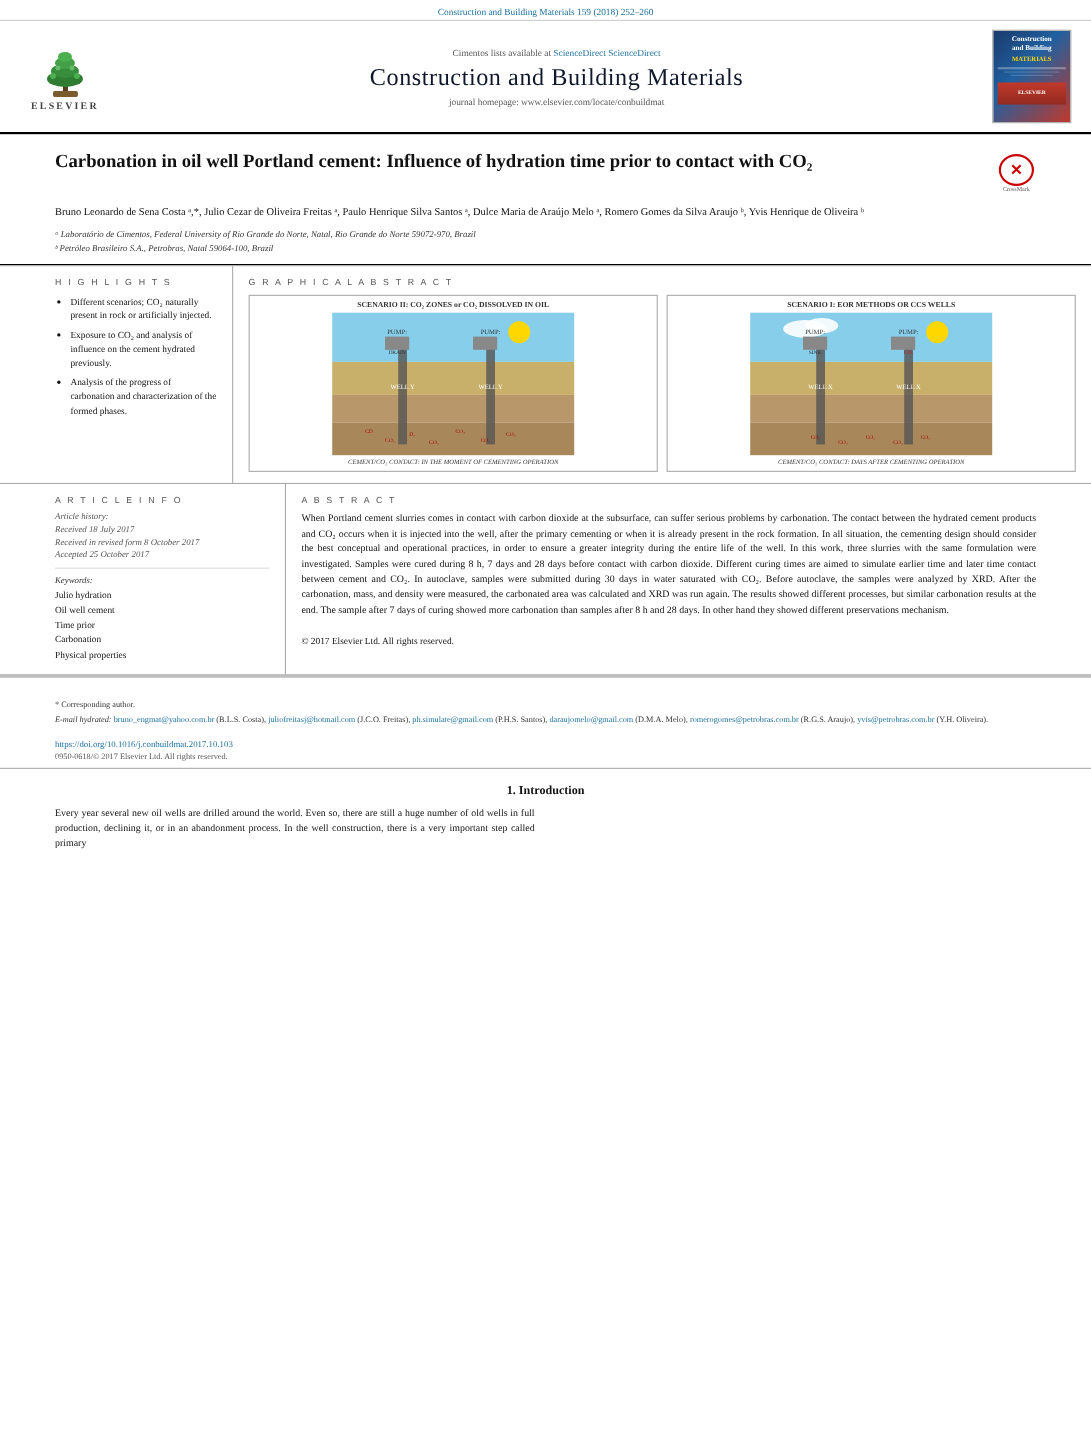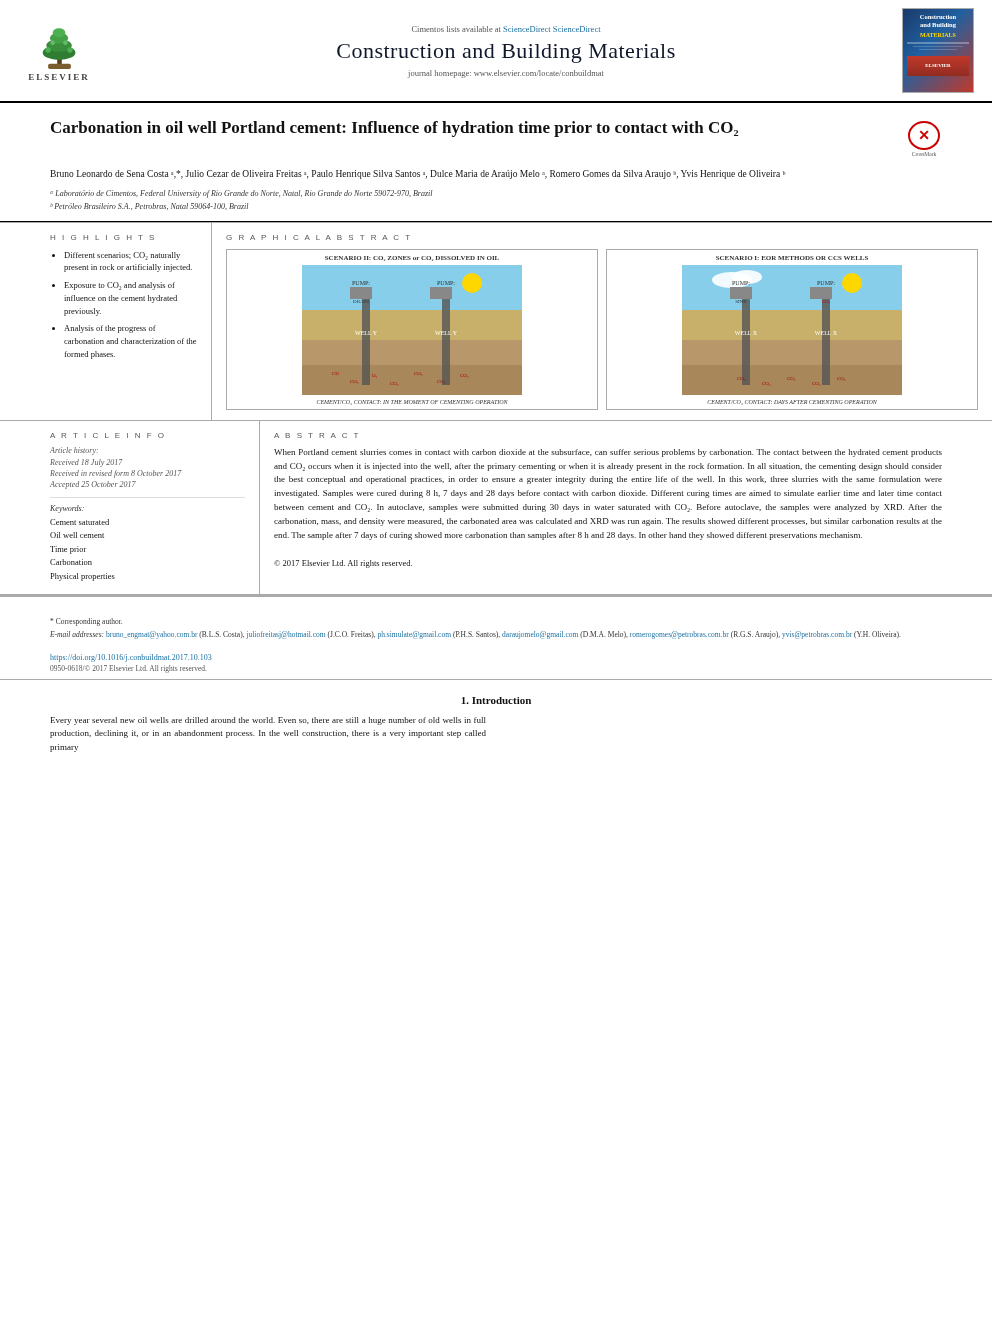--- a/index.html
+++ b/index.html
@@ -340,20 +340,23 @@
       line-height: 1.55;
       color: #111;
       text-align: justify;
     }
   </style>
 </head>
 <body>
 
 <div class="page">
 
+  <div class="top-bar">
+    <span>Construction and Building Materials 159 (2018) 252–260</span>
+  </div>
 
   <div class="header">
     <div class="header-left">
       <div class="elsevier-logo">
 
         <svg class="elsevier-tree" viewBox="0 0 65 55">
 
           <rect x="30" y="42" width="5" height="8" fill="#5a3e1b"></rect>
 
           <rect x="20" y="48" width="25" height="6" rx="2" fill="#7a5c2e"></rect>
@@ -514,21 +517,21 @@
       <div class="article-history">
         <div style="margin-bottom:3px;">Article history:</div>
         <div class="history-item">Received 18 July 2017</div>
         <div class="history-item">Received in revised form 8 October 2017</div>
         <div class="history-item">Accepted 25 October 2017</div>
       </div>
       <hr style="border:none; border-top:1px solid #ddd; margin:6px 0;">
       <div class="keywords-section">
         <div class="keywords-label">Keywords:</div>
         <div class="keywords-list">
-          <div>Cement saturated</div>
+          <div>Julio hydration</div>
           <div>Oil well cement</div>
           <div>Time prior</div>
           <div>Carbonation</div>
           <div>Physical properties</div>
         </div>
       </div>
     </div>
     <div class="abstract-col">
       <div class="info-label">A B S T R A C T</div>
       <div class="abstract-text">
@@ -537,21 +540,21 @@
         <span style="font-size:8.5px;">© 2017 Elsevier Ltd. All rights reserved.</span>
       </div>
     </div>
   </div>
 
   <hr class="thin">
 
   <div class="footer">
     <div class="footer-note">* Corresponding author.</div>
     <div class="footer-email">
-      <span style="font-style:italic;">E-mail addresses: </span>
+      <span style="font-style:italic;">E-mail hydrated: </span>
       <span>
         <span class="blue-link">bruno_engmat@yahoo.com.br</span> (B.L.S. Costa),
         <span class="blue-link">juliofreitasj@hotmail.com</span> (J.C.O. Freitas),
         <span class="blue-link">ph.simulate@gmail.com</span> (P.H.S. Santos),
         <span class="blue-link">daraujomelo@gmail.com</span> (D.M.A. Melo),
         <span class="blue-link">romerogomes@petrobras.com.br</span> (R.G.S. Araujo),
         <span class="blue-link">yvis@petrobras.com.br</span> (Y.H. Oliveira).
       </span>
     </div>
   </div>

